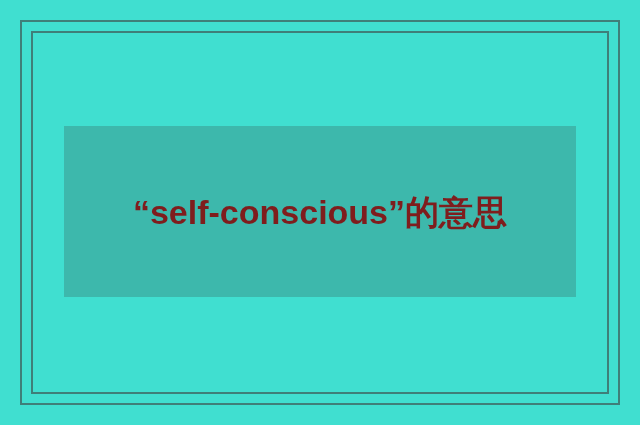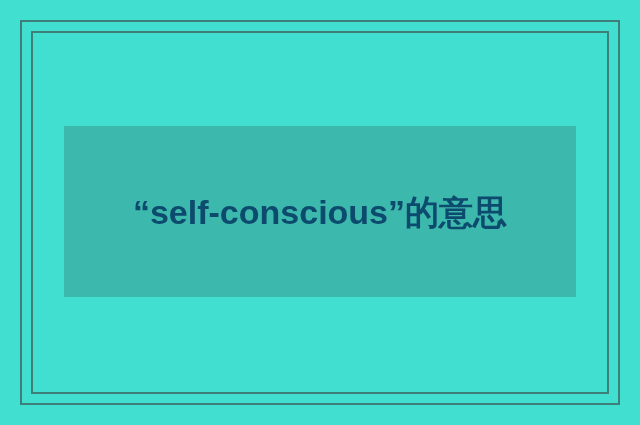--- a/index.html
+++ b/index.html
@@ -52,21 +52,21 @@
     height: 171px;
     background: #3db8ac;
     box-sizing: border-box;
     display: flex;
     flex-direction: column;
     align-items: center;
     justify-content: center;
   }
 
   #title-text {
-    color: #0c4a6e;
+    color: #7f1d1d;
     font-size: 34px;
     font-weight: bold;
     line-height: 52px;
     text-align: center;
     letter-spacing: 0px;
     white-space: pre-line;
     width: 100%;
     padding: 0 8px;
     box-sizing: border-box;
   }

